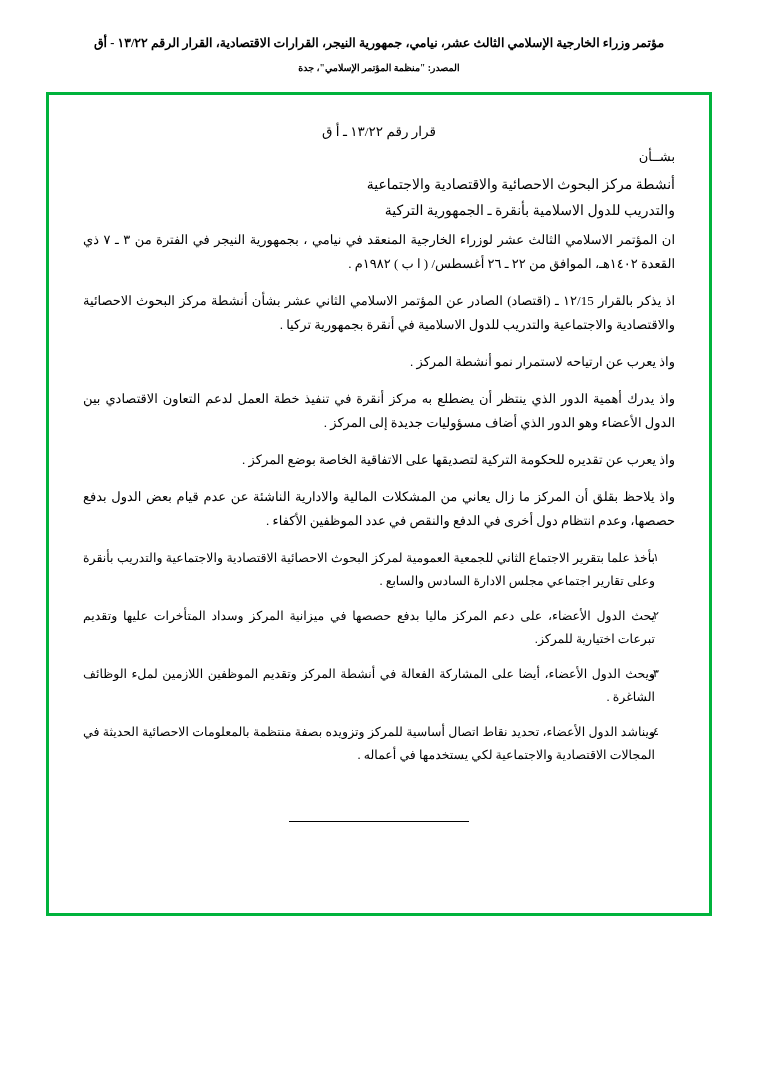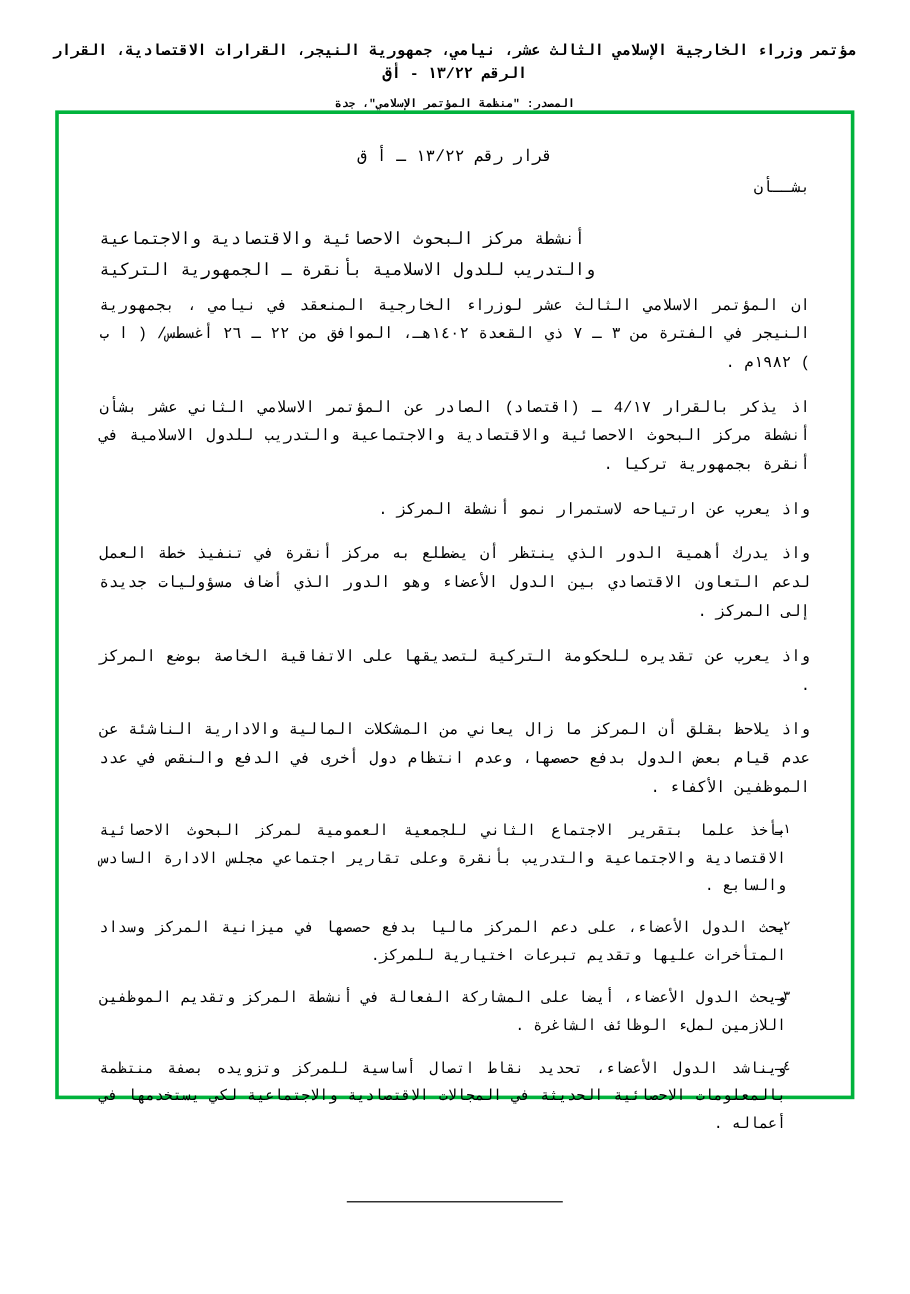--- a/index.html
+++ b/index.html
@@ -12,21 +12,20 @@
     background: #ffffff;
     font-family: "Liberation Serif", "DejaVu Serif", serif;
     color: #000000;
     overflow: hidden;
   }
   .page {
     position: relative;
     width: 758px;
     height: 944px;
     box-sizing: border-box;
-    font-family: Liberation Mono, monospace;
   }
   .header {
     text-align: center;
     padding: 34px 40px 0 40px;
   }
   .header-title {
     font-size: 12.5px;
     font-weight: bold;
     line-height: 1.5;
     direction: rtl;
@@ -56,24 +55,24 @@
     font-size: 13.5px;
     line-height: 1.7;
   }
   .doc-bishan {
     text-align: right;
     font-size: 13px;
     line-height: 1.7;
     margin-top: 2px;
   }
   .doc-subject {
-    text-align: left;
+    text-align: right;
     font-size: 14px;
     line-height: 1.75;
-    margin-top: 20px;
+    margin-top: 5px;
   }
   .doc-subject div {
     margin-top: 1px;
   }
   .para {
     font-size: 13px;
     line-height: 1.85;
     text-align: justify;
     margin-top: 13px;
     direction: rtl;
@@ -121,21 +120,21 @@
     <div class="frame-inner">
 
       <div class="doc-number">قرار رقم ١٣/٢٢ ـ أ ق</div>
       <div class="doc-bishan">بشــأن</div>
       <div class="doc-subject">
         <div>أنشطة مركز البحوث الاحصائية والاقتصادية والاجتماعية</div>
         <div>والتدريب للدول الاسلامية بأنقرة ـ الجمهورية التركية</div>
       </div>
 
       <p class="para first">ان المؤتمر الاسلامي الثالث عشر لوزراء الخارجية المنعقد في نيامي ، بجمهورية النيجر في الفترة من ٣ ـ ٧ ذي القعدة ١٤٠٢هـ، الموافق من ٢٢ ـ ٢٦ أغسطس/ ( ا ب ) ١٩٨٢م .</p>
-      <p class="para">اذ يذكر بالقرار 4/١٧ ـ (اقتصاد) الصادر عن المؤتمر الاسلامي الثاني عشر بشأن أنشطة مركز البحوث الاحصائية والاقتصادية والاجتماعية والتدريب للدول الاسلامية في أنقرة بجمهورية تركيا .</p>
+      <p class="para">اذ يذكر بالقرار ١٢/15 ـ (اقتصاد) الصادر عن المؤتمر الاسلامي الثاني عشر بشأن أنشطة مركز البحوث الاحصائية والاقتصادية والاجتماعية والتدريب للدول الاسلامية في أنقرة بجمهورية تركيا .</p>
       <p class="para">واذ يعرب عن ارتياحه لاستمرار نمو أنشطة المركز .</p>
       <p class="para">واذ يدرك أهمية الدور الذي ينتظر أن يضطلع به مركز أنقرة في تنفيذ خطة العمل لدعم التعاون الاقتصادي بين الدول الأعضاء وهو الدور الذي أضاف مسؤوليات جديدة إلى المركز .</p>
       <p class="para">واذ يعرب عن تقديره للحكومة التركية لتصديقها على الاتفاقية الخاصة بوضع المركز .</p>
       <p class="para">واذ يلاحظ بقلق أن المركز ما زال يعاني من المشكلات المالية والادارية الناشئة عن عدم قيام بعض الدول بدفع حصصها، وعدم انتظام دول أخرى في الدفع والنقص في عدد الموظفين الأكفاء .</p>
 
       <div class="numbered">
         <span class="marker">١ـ</span>
         <span>بأخذ علما بتقرير الاجتماع الثاني للجمعية العمومية لمركز البحوث الاحصائية الاقتصادية والاجتماعية والتدريب بأنقرة وعلى تقارير اجتماعي مجلس الادارة السادس والسابع .</span>
       </div>
       <div class="numbered">

